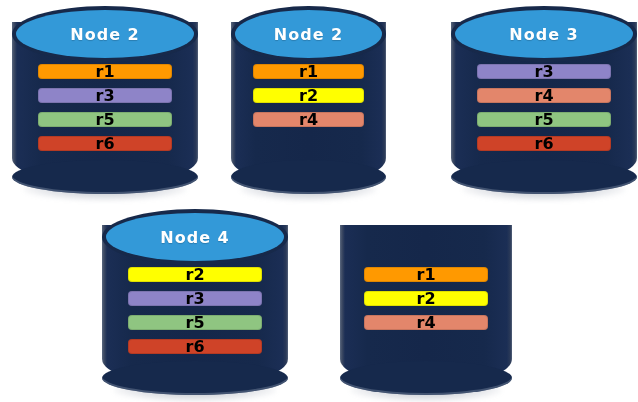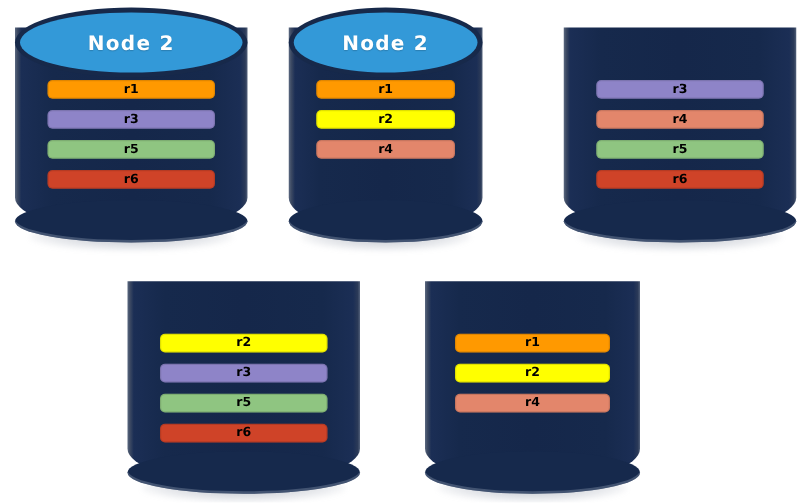--- a/index.html
+++ b/index.html
@@ -110,21 +110,21 @@
   .shard {
     height: 15px;
     border-radius: 4px;
     margin-bottom: 9px;
     display: flex;
     align-items: center;
     justify-content: center;
     box-shadow: inset 0 0 0 1px rgba(0,0,0,0.12);
   }
   .shard-label {
-    font-size: 10px;
+    font-size: 16px;
     font-weight: bold;
     color: #000000;
     line-height: 1;
   }
 </style>
 </head>
 <body>
 
 <div id="canvas">
     <div class="node" style="left: 12px; top: 6px; width: 186px; height: 192px;">
@@ -169,39 +169,49 @@
         </div>
         <div class="shard" style="background: rgb(227, 134, 107);">
           <span class="shard-label">r4</span>
         </div>
       </div>
     </div>
     <div class="node" style="left: 451px; top: 6px; width: 186px; height: 192px;">
       <div class="cyl-shadow"></div>
       <div class="cyl-body"></div>
       <div class="cyl-bottom"></div>
+      <div class="cyl-top">
+        <div class="cyl-top-face">
+          <span class="node-title">Node 3</span>
+        </div>
+      </div>
       <div class="shards">
         <div class="shard" style="background: rgb(142, 132, 200);">
           <span class="shard-label">r3</span>
         </div>
         <div class="shard" style="background: rgb(227, 134, 107);">
           <span class="shard-label">r4</span>
         </div>
         <div class="shard" style="background: rgb(143, 197, 129);">
           <span class="shard-label">r5</span>
         </div>
         <div class="shard" style="background: rgb(207, 67, 40);">
           <span class="shard-label">r6</span>
         </div>
       </div>
     </div>
     <div class="node" style="left: 102px; top: 209px; width: 186px; height: 190px;">
       <div class="cyl-shadow"></div>
       <div class="cyl-body"></div>
       <div class="cyl-bottom"></div>
+      <div class="cyl-top">
+        <div class="cyl-top-face">
+          <span class="node-title">Node 4</span>
+        </div>
+      </div>
       <div class="shards">
         <div class="shard" style="background: rgb(255, 255, 0);">
           <span class="shard-label">r2</span>
         </div>
         <div class="shard" style="background: rgb(142, 132, 200);">
           <span class="shard-label">r3</span>
         </div>
         <div class="shard" style="background: rgb(143, 197, 129);">
           <span class="shard-label">r5</span>
         </div>

